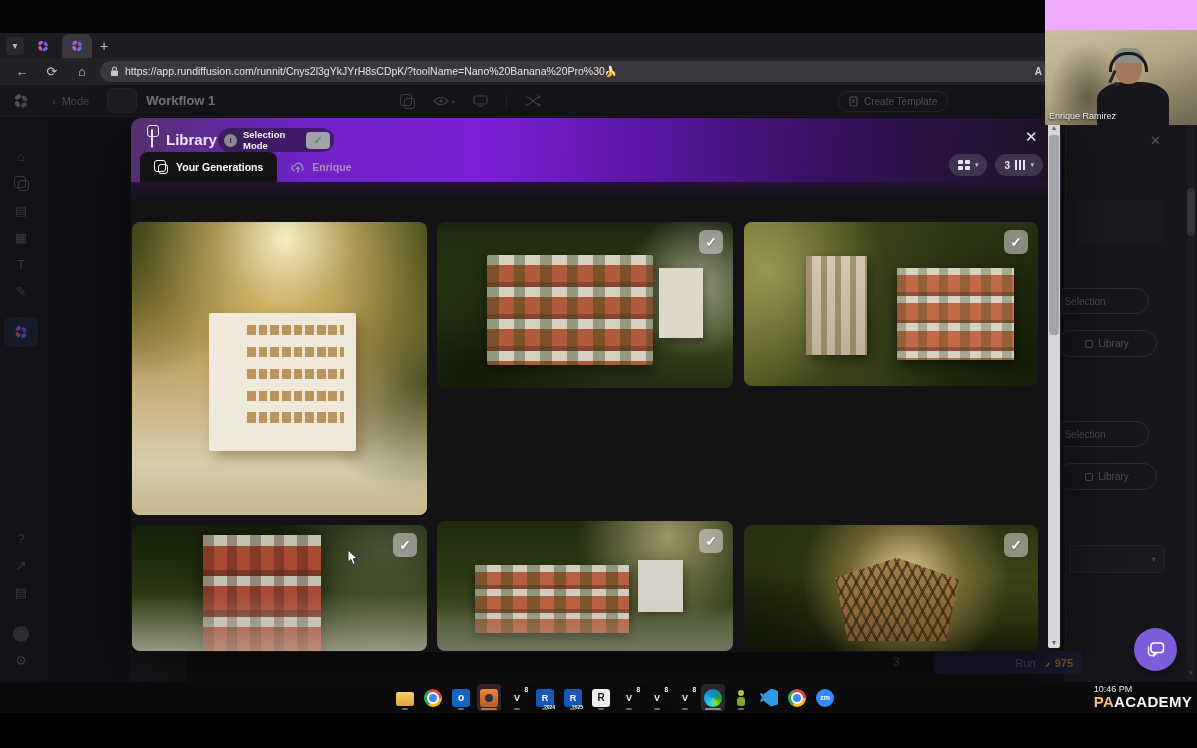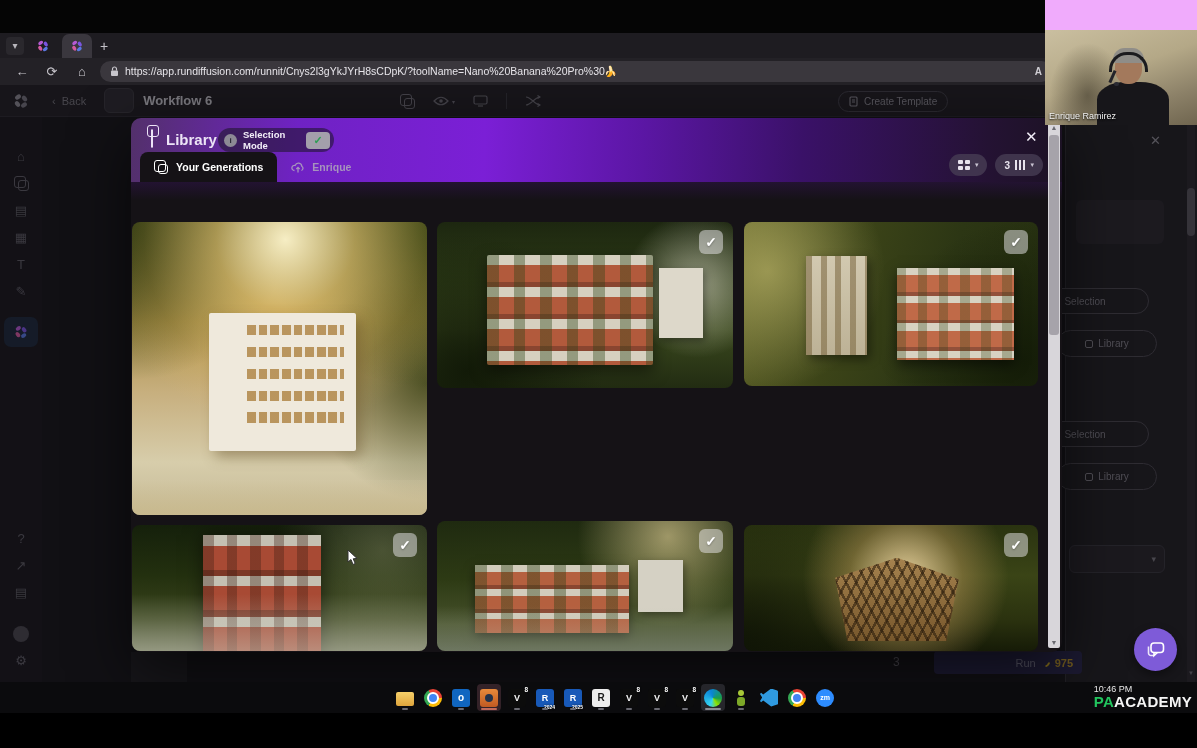--- a/index.html
+++ b/index.html
@@ -191,21 +191,21 @@
   .i-revitw{background:#ededed;border-radius:3px;color:#1a1a1a;font-size:10px}
   .i-edge{border-radius:50%;background:conic-gradient(from 200deg,#35d3f0,#0a84d8 40%,#1a9e4a 70%,#8ee000 85%,#35d3f0)}
   .i-assist{background:transparent}
   .i-assist::before{content:"";position:absolute;top:1px;left:6px;width:6px;height:6px;border-radius:50%;background:#a8c838}
   .i-assist::after{content:"";position:absolute;top:8px;left:5px;width:8px;height:9px;border-radius:3px;background:#7da828}
   .i-vscode{background:#2f9ae0;border-radius:3px;clip-path:polygon(62% 0,100% 12%,100% 88%,62% 100%,18% 66%,6% 76%,0 70%,12% 50%,0 30%,6% 24%,18% 34%)}
   .i-zoom{border-radius:50%;background:#2d8cff;font-size:7px;font-weight:bold}
   .tray{position:absolute;right:5px;top:684px;z-index:61}
   .tray .time{color:#e8e8e8;font-size:9px}
   .brand{font-size:15px;font-weight:bold;letter-spacing:.3px;line-height:15px}
-  .brand .pa{color:#22c55e}
+  .brand .pa{color:#fdba74}
   .brand .ac{color:#f5f5f5}
   .subbar{position:absolute;left:0;top:713px;width:1197px;height:35px;background:#000}
 
   svg{display:block}
 </style>
 </head>
 <body>
 
 <div id="root">
 
@@ -250,24 +250,24 @@
       <span class="applogo">
         <svg width="18" height="18" viewBox="0 0 18 18">
             <ellipse cx="6" cy="5" rx="3.2" ry="2.2" transform="rotate(-35 6 5)" fill="#8a8792"></ellipse>
             <ellipse cx="12.5" cy="6.5" rx="3.2" ry="2.2" transform="rotate(55 12.5 6.5)" fill="#76737e"></ellipse>
             <ellipse cx="5.5" cy="12" rx="3.2" ry="2.2" transform="rotate(55 5.5 12)" fill="#8a8792"></ellipse>
             <ellipse cx="12" cy="13" rx="3.2" ry="2.2" transform="rotate(-35 12 13)" fill="#76737e"></ellipse>
           </svg>
       </span>
       <span class="backlbl">
           <span>‹</span>
-          <span>Back</span>
+          <span>Mode</span>
         </span>
       <span class="wfthumb"></span>
-      <span class="wftitle">Workflow 6</span>
+      <span class="wftitle">Workflow 1</span>
       <span class="ticons">
         <span class="stackicon"></span>
         <span style="display:flex;align-items:center;gap:3px">
           <svg width="16" height="10" viewBox="0 0 16 10">
               <path d="M1 5 Q8 -2.5 15 5 Q8 12.5 1 5 Z" fill="none" stroke="#6e6b75" stroke-width="1.2"></path>
               <circle cx="8" cy="5" r="1.8" fill="#6e6b75"></circle>
             </svg>
           <span style="font-size:6px">▾</span>
         </span>
         <svg width="15" height="12" viewBox="0 0 15 12">

